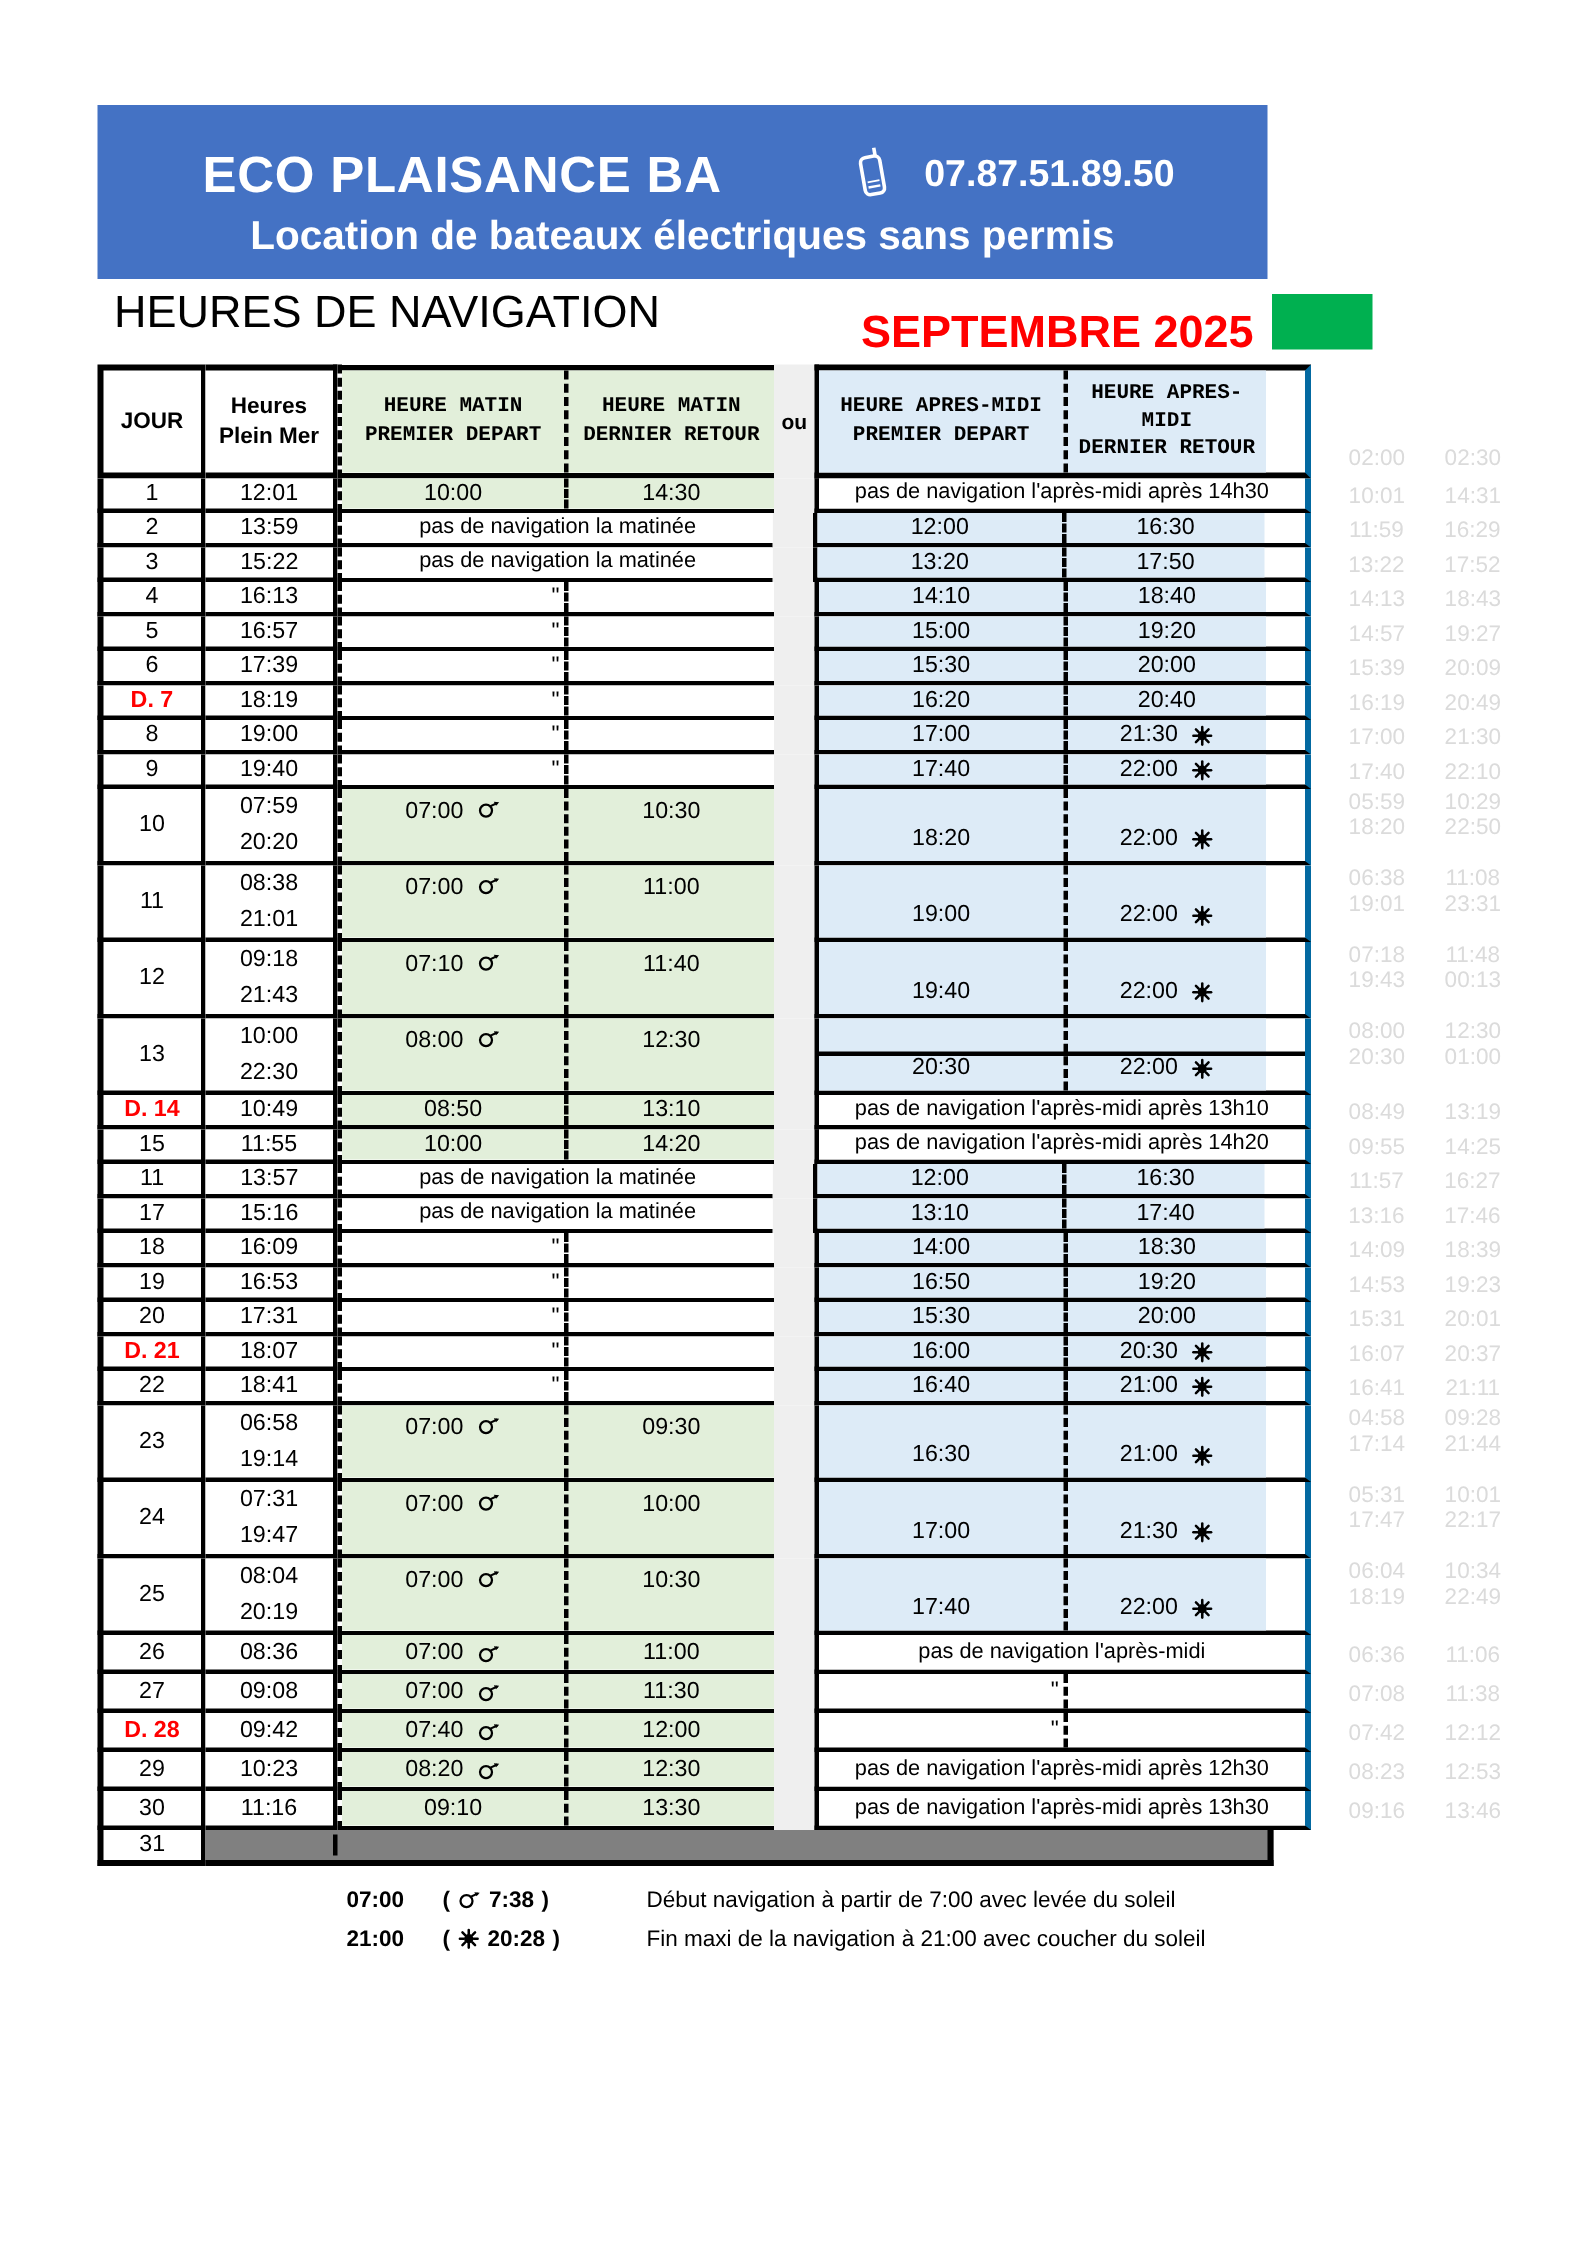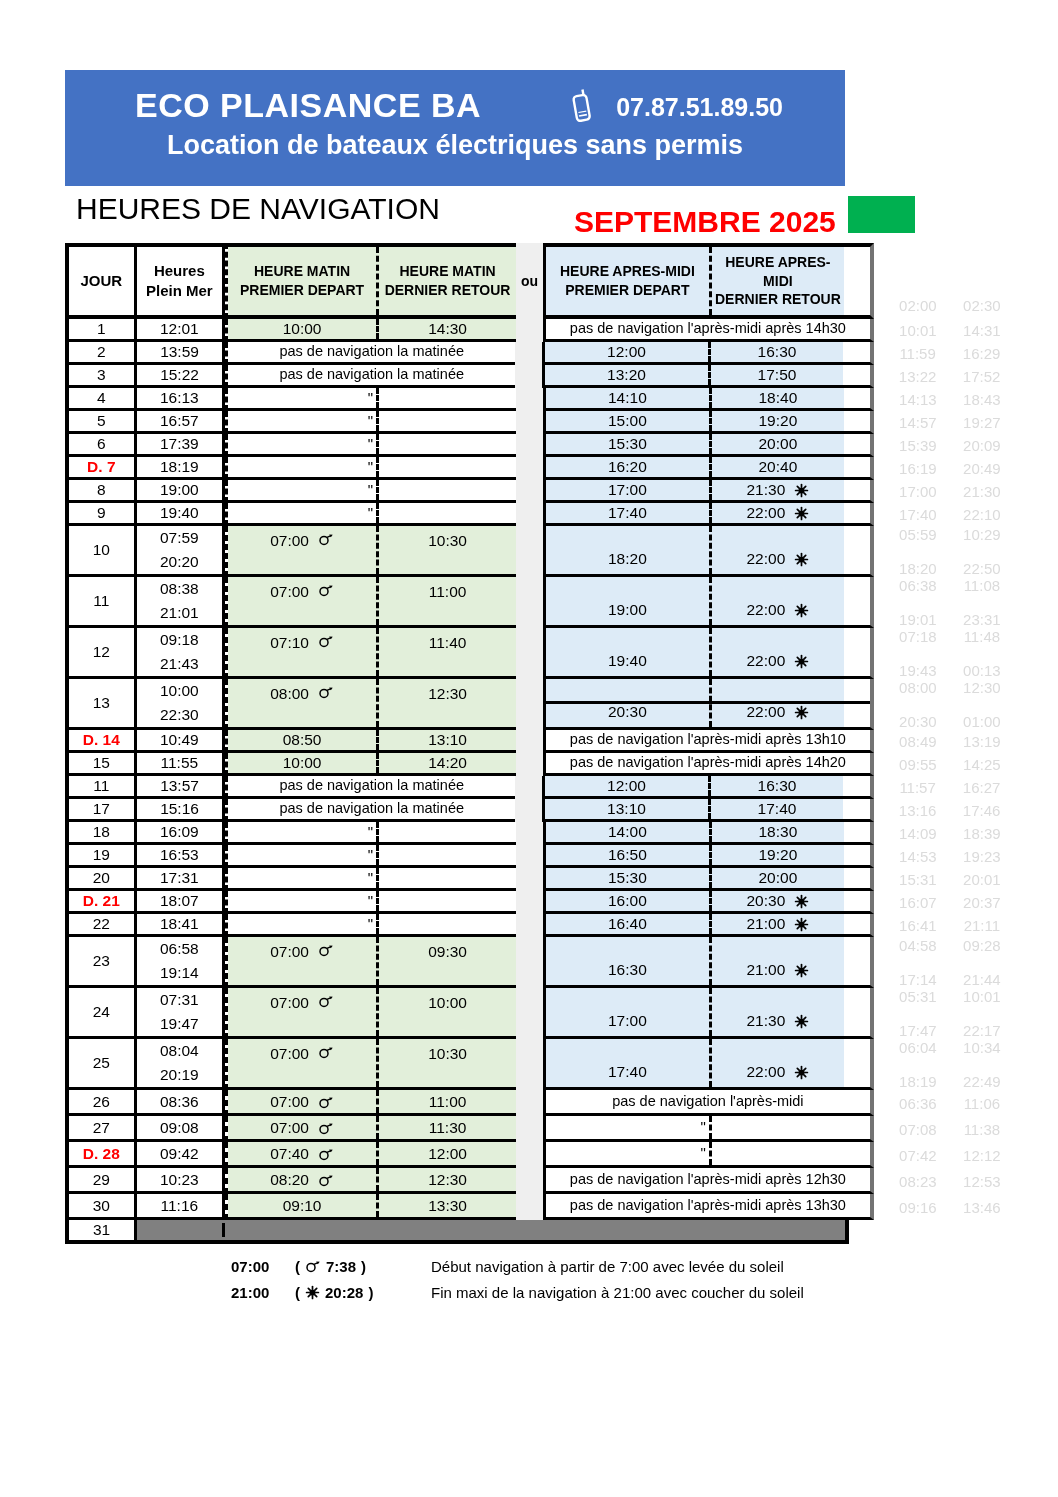--- a/index.html
+++ b/index.html
@@ -3,21 +3,21 @@
 <meta charset="utf-8">
 <title>Heures de navigation</title>
 <style>
   html,body{margin:0;padding:0;background:#fff;}
   .page{position:relative;width:1058px;height:1497px;background:#fff;overflow:hidden;
         font-family:"Liberation Sans","DejaVu Sans",sans-serif;color:#000;}
 
   
   .banner{position:absolute;left:65px;top:70px;width:780px;height:116px;
           background:var(--banner-blue,#4472C4);color:#fff;}
-  .banner-top{display:flex;align-items:flex-end;padding-top:16px;}
+  .banner-top{display:flex;align-items:flex-start;padding-top:28px;}
   .banner-title{margin-left:70px;font-size:34px;font-weight:700;letter-spacing:0.5px;}
   .phone{margin-left:auto;margin-right:62px;display:flex;align-items:center;gap:21px;}
   .phone-num{font-size:25px;font-weight:700;}
   .banner-sub{text-align:center;font-size:27px;font-weight:700;margin-top:5px;}
 
   
   .page-title{position:absolute;left:76px;top:192px;font-size:30px;color:#000;text-align:center;}
   .month-label{position:absolute;left:574px;top:205px;font-size:30px;font-weight:700;
                color:var(--month-red,#FF0000);}
   .month-swatch{position:absolute;left:848px;top:196px;width:67px;height:37px;
@@ -38,52 +38,52 @@
   .jour.sunday{color:var(--month-red,#FF0000);font-weight:700;}
   .tide{width:89px;background:#fff;border-right:3px solid #000;border-bottom:3px solid #000;
         flex-direction:column;justify-content:center;}
   .dbl .tide{justify-content:space-around;}
   .morning{box-sizing:border-box;width:291px;display:flex;position:relative;
            border-left:3px dashed #000;border-bottom:3px solid #000;background:#fff;}
   .m-depart{width:148px;}
   .m-retour{width:140px;border-left:3px dashed #000;}
   .gutter{width:27px;background:var(--gutter-gray,#EFEFEF);}
   .afternoon{box-sizing:border-box;width:333px;display:flex;position:relative;
-             border-left:3px solid #000;border-right:4px solid #737373;border-bottom:3px solid #000;
+             border-left:3px solid #000;border-right:4px solid #0369a1;border-bottom:3px solid #000;
              background:#fff;}
   .a-depart{width:163px;}
   .a-retour{width:135px;border-left:3px dashed #000;}
   .bg-green{background:var(--cell-green,#E2EFDA);}
   .bg-blue{background:var(--cell-blue,#DDEBF7);}
   .note-cell{flex:1;background:#fff;white-space:nowrap;font-size:14.5px;}
   .ditto{justify-content:flex-end;padding-right:3px;}
   .ditto-mark{font-size:15px;}
   .icon{display:inline-flex;margin-left:9px;align-items:center;}
   .dbl .m-depart,.dbl .m-retour{align-items:flex-start;padding-top:6px;}
   .dbl .a-depart,.dbl .a-retour{align-items:flex-end;padding-bottom:7px;}
   .split-line{position:absolute;left:0;right:0;top:45%;height:3px;background:#000;}
 
   
   .header-row .jour,.header-row .tide{border-top:4px solid #000;border-bottom:4px solid #000;
       font-weight:700;font-size:15px;}
-  .header-row .morning,.header-row .afternoon{border-top:4px solid #000;border-bottom:4px solid #000;}
+  .header-row .morning,.header-row .afternoon{border-top:4px solid #000;border-bottom:4px solid #000;font-family:Liberation Mono, monospace;}
   .col-hdr{flex-direction:column;font-weight:700;font-size:14px;line-height:1.35;text-align:center;}
   .ou-cell{display:flex;align-items:center;justify-content:center;font-weight:700;font-size:14px;}
 
   
   .closed .jour{border-bottom:4px solid #000;}
   .closed-bar{position:relative;box-sizing:border-box;width:712px;
               background:var(--closed-gray,#808080);
               border-right:4px solid #000;border-bottom:4px solid #000;border-top:0;}
   .closed-dash{position:absolute;left:85px;top:15%;height:70%;width:3px;background:#000;}
 
   
   .scratch{width:140px;margin-left:12px;display:flex;flex-direction:column;justify-content:center;
            color:var(--scratch-gray,#DBDBDB);font-size:15px;}
-  .dbl .scratch{justify-content:space-between;gap:16px;}
+  .dbl .scratch{justify-content:flex-start;}
   .scratch .line{display:flex;}
   .scratch .t{width:64px;text-align:center;}
   .header-scratch{justify-content:flex-end;padding-bottom:5px;}
 
   
   .legend{margin-top:9px;margin-left:166px;font-size:15px;color:#000;}
   .legend-line{display:flex;align-items:center;height:26px;}
   .lg-time{font-weight:700;width:50px;}
   .lg-group{display:flex;align-items:center;font-weight:700;margin-left:14px;width:112px;gap:5px;}
   .lg-desc{margin-left:24px;}

